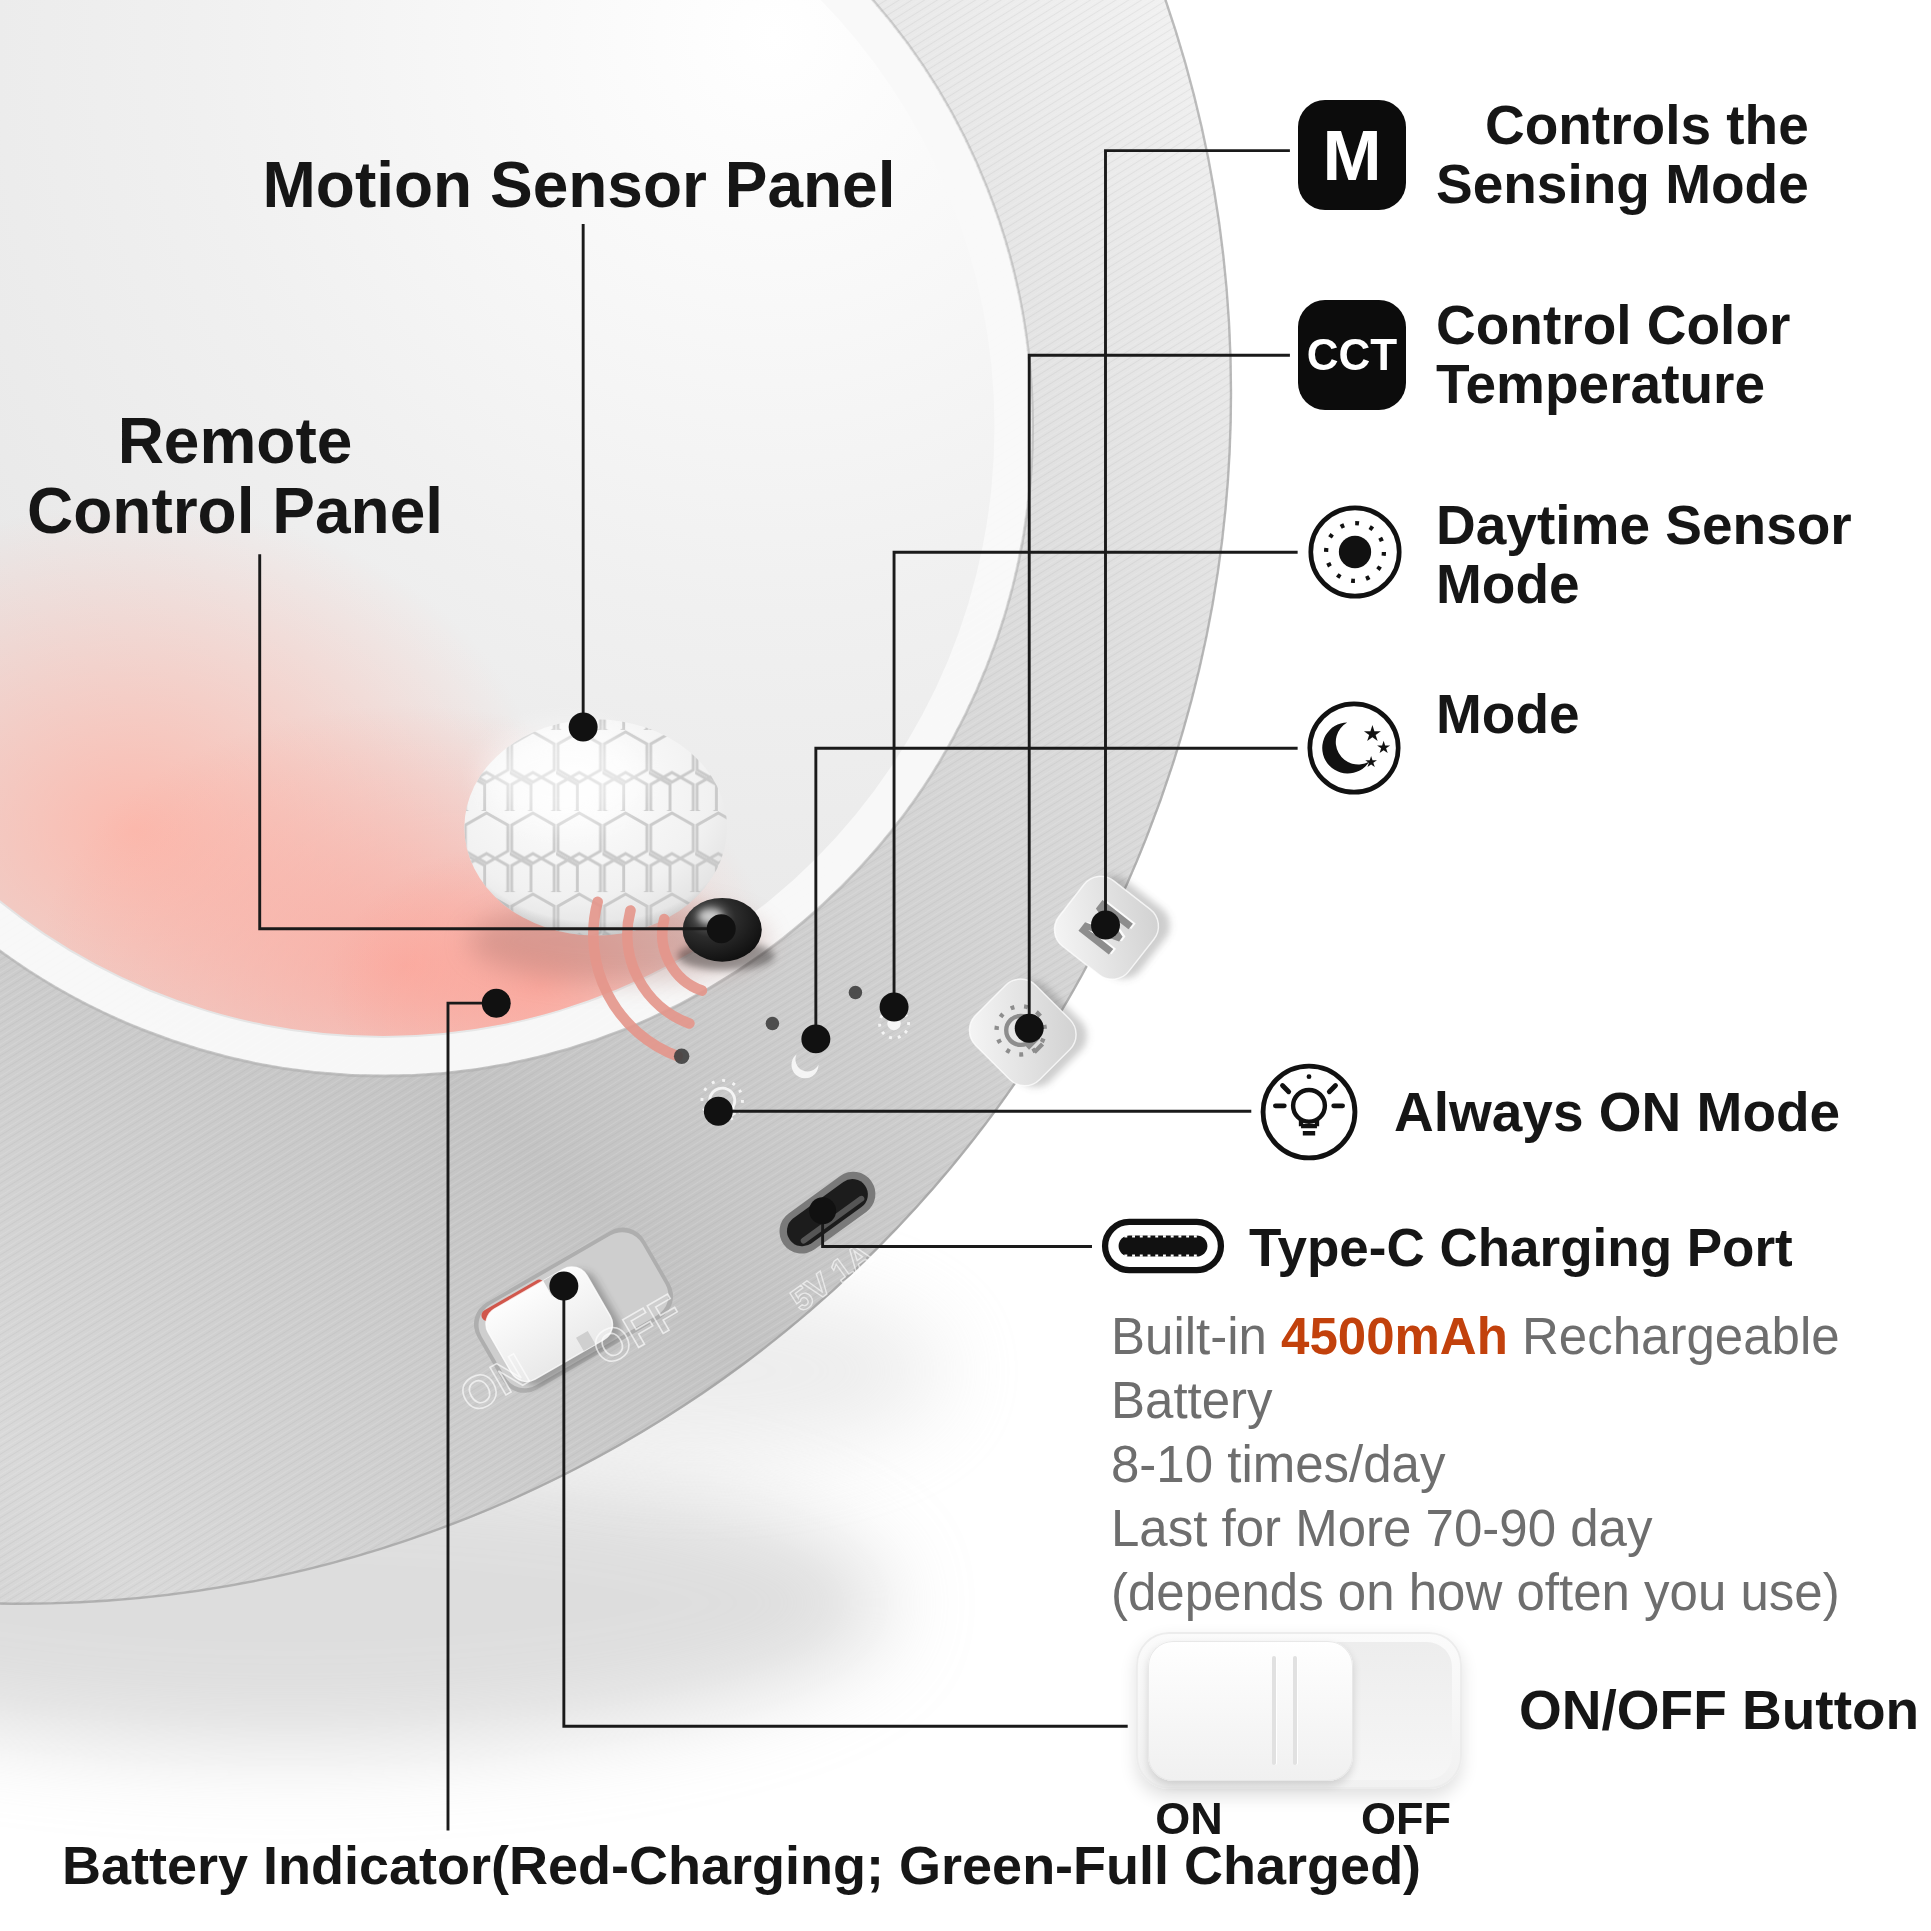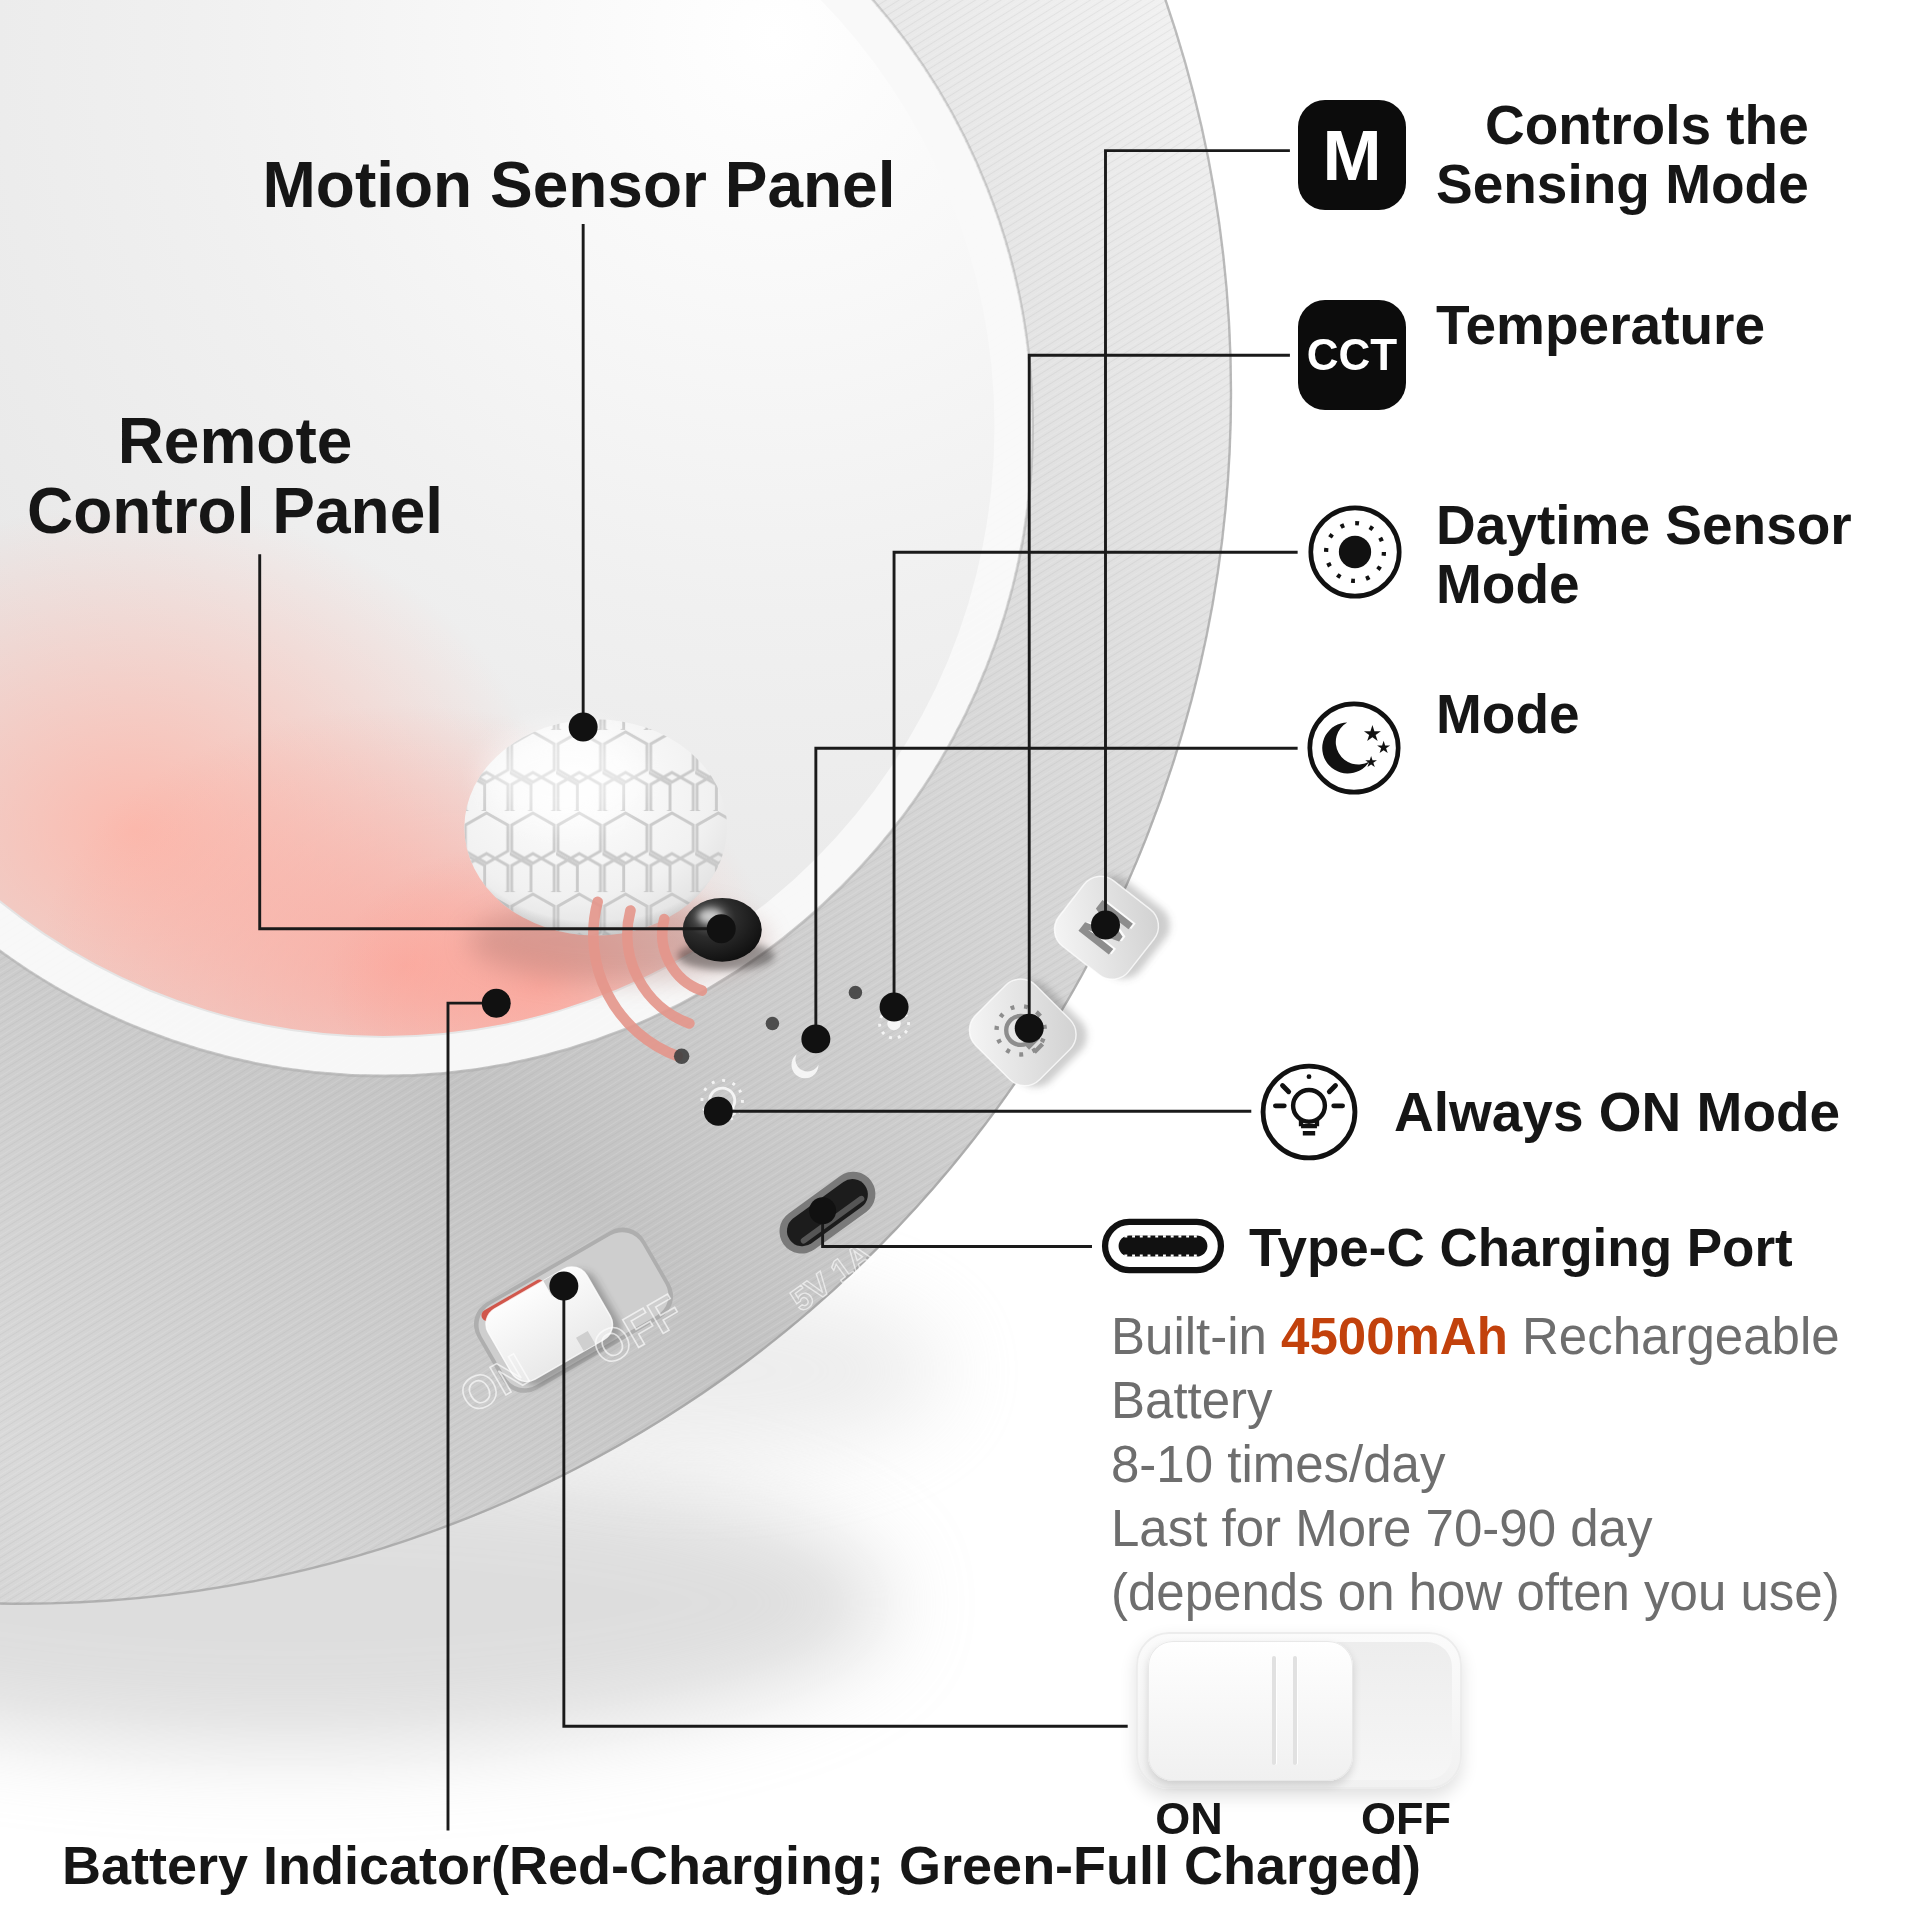--- a/index.html
+++ b/index.html
@@ -241,20 +241,21 @@
   <div class="lbl h58 center" style="left:235px;top:511px;">Control Panel</div>
 
   <div class="badge" style="left:1298px;top:100px;width:108px;height:110px;font-size:71px;">M</div>
   <div class="callout-text" style="left:1436px;top:96px;text-align:right;">
     <div>Controls the</div>
     <div>Sensing Mode</div>
   </div>
 
   <div class="badge" style="left:1298px;top:300px;width:108px;height:110px;font-size:44px;">CCT</div>
   <div class="callout-text" style="left:1436px;top:296px;">
+    <div>Control Color</div>
     <div>Temperature</div>
   </div>
 
   <svg style="position:absolute;left:1304px;top:501px;" width="102" height="102" viewBox="-60 -60 120 120">
     <circle r="52" fill="#ffffff" stroke="#111111" stroke-width="5.5"></circle>
     <circle r="19" fill="#111111"></circle>
     <circle r="34" fill="none" stroke="#111111" stroke-width="5" stroke-dasharray="4.5 13.3"></circle>
   </svg>
   <div class="callout-text" style="left:1436px;top:496px;">
     <div>Daytime Sensor</div>
@@ -298,17 +299,18 @@
 
   <div class="sw-shell">
     <div class="sw-recess"></div>
     <div class="sw-knob">
       <div class="sw-ridge" style="left:124px;"></div>
       <div class="sw-ridge" style="left:145px;"></div>
     </div>
   </div>
   <div class="onoff-label center" style="left:1189px;top:1819px;">ON</div>
   <div class="onoff-label center" style="left:1406px;top:1819px;">OFF</div>
+  <div class="lbl vcenter" style="left:1519px;top:1710px;font-size:55px;">ON/OFF Button</div>
 
   <div class="lbl vcenter" style="left:62px;top:1865px;font-size:54px;">Battery Indicator(Red-Charging; Green-Full Charged)</div>
 
 </div>
 
 
 </body></html>

